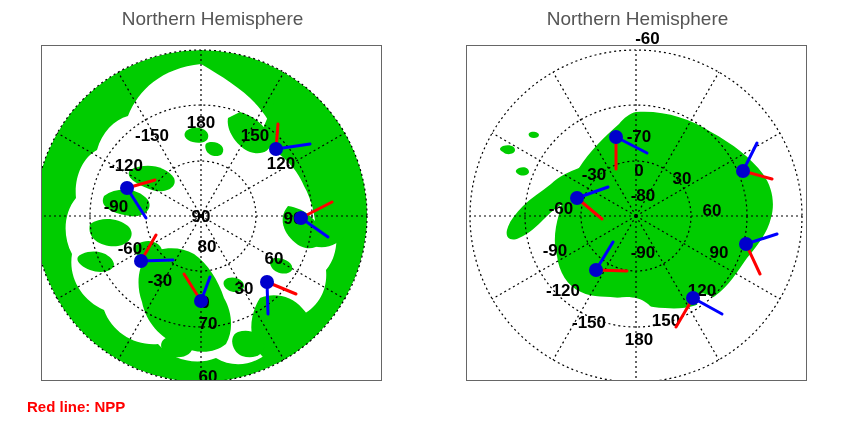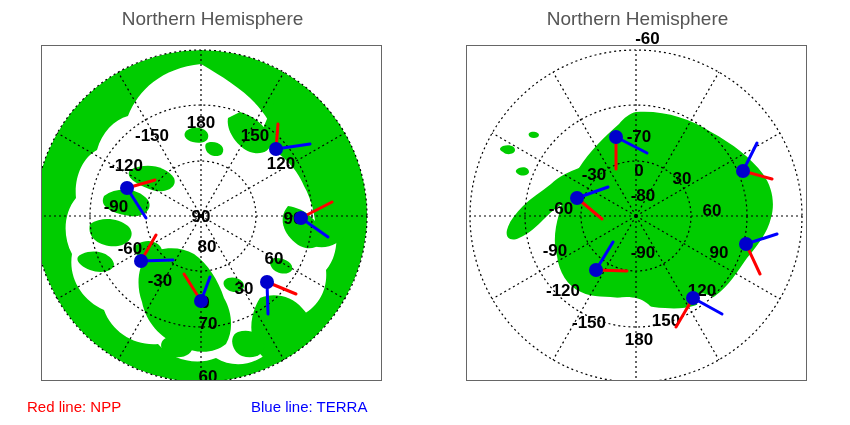--- a/index.html
+++ b/index.html
@@ -50,21 +50,21 @@
   }
   .map-svg {
     position: absolute;
     left: 0;
     top: 0;
   }
 
   .legend {
     position: absolute;
     font-size: 15px;
-    font-weight: normal;
+    font-weight: bold;
     font-family: "Liberation Sans", sans-serif;
     white-space: nowrap;
   }
   .legend.npp   { left: 27px;  top: 398px; color: #ff0000; }
   .legend.terra { left: 251px; top: 398px; color: #0000ff; }
 
   text.grid-label {
     font-family: "Liberation Sans", sans-serif;
     font-size: 17px;
     font-weight: bold;
@@ -225,21 +225,20 @@
             <line x1="159" y1="255" x2="142" y2="228" stroke="#ff0000"></line>
             <line x1="159" y1="255" x2="168" y2="231" stroke="#0000ff"></line>
             <circle cx="159" cy="255" r="7" fill="#0000cc"></circle>
           </g>
         </g>
       </g>
     </svg>
   </div>
 
   <div class="legend npp">Red line: NPP</div>
-  <div class="legend terra">Blue line: TERRA</div>
 </div>
 
 <div class="panel south">
   <div class="panel-title">Northern Hemisphere</div>
 
   <div class="map-frame">
     <svg class="map-svg" width="341" height="336" viewBox="0 0 341 336">
       <defs>
         <clipPath id="sclip">
             <rect x="0" y="0" width="341" height="336"></rect>

